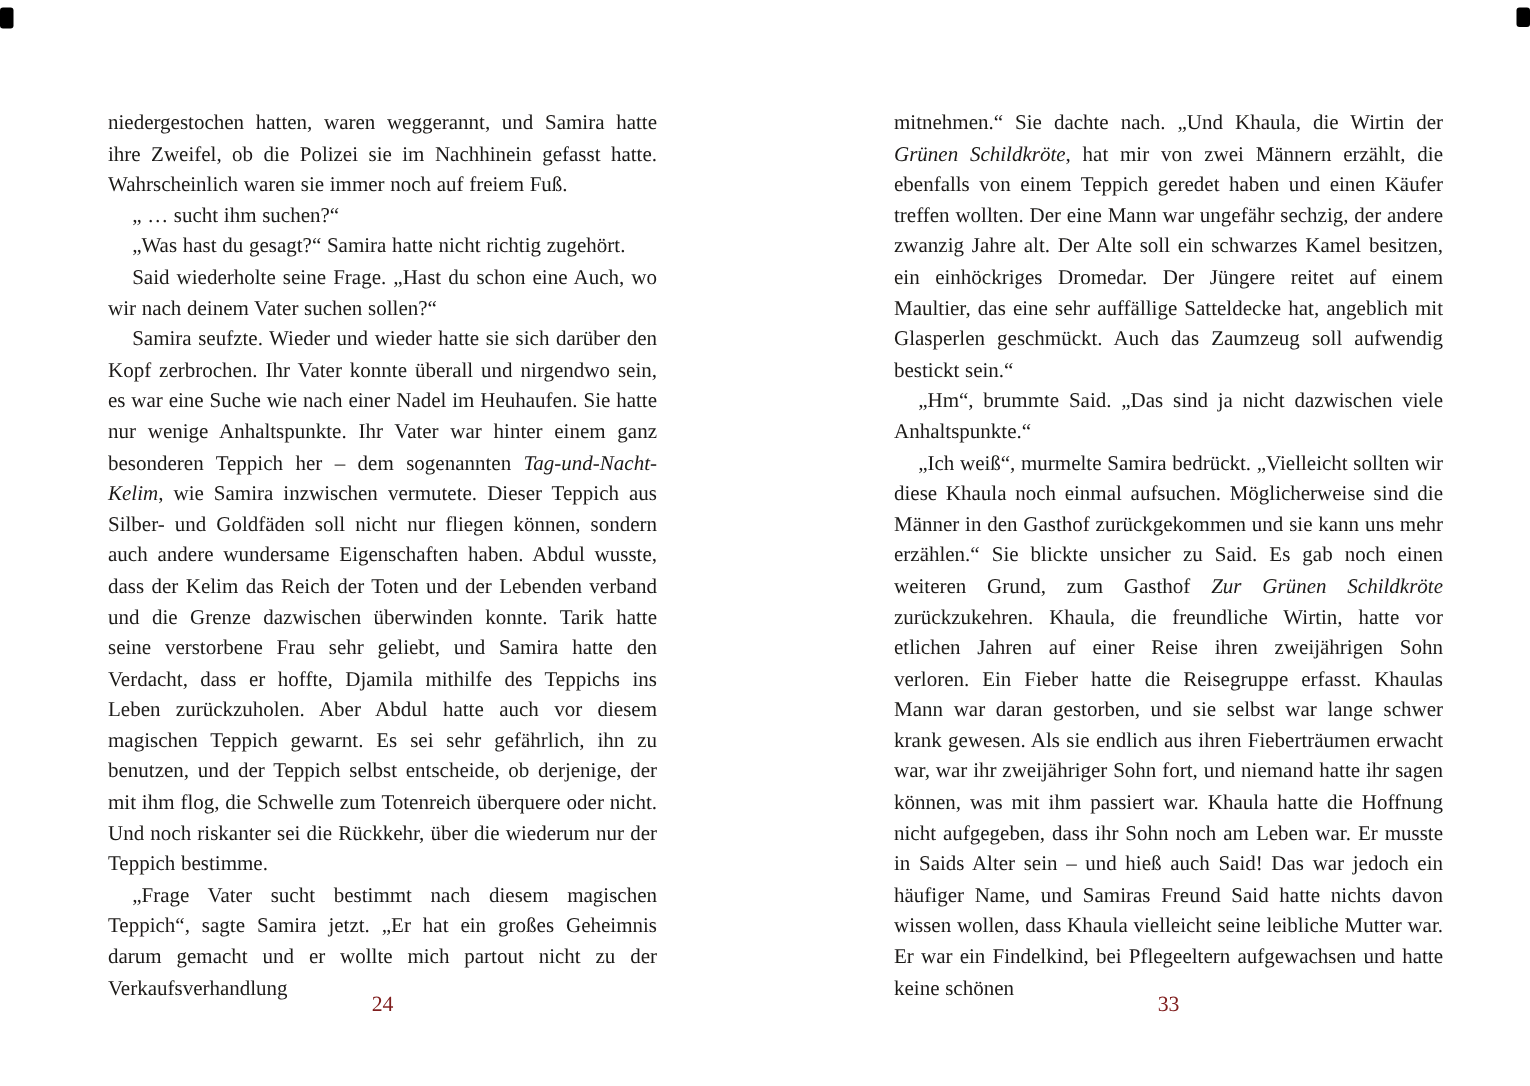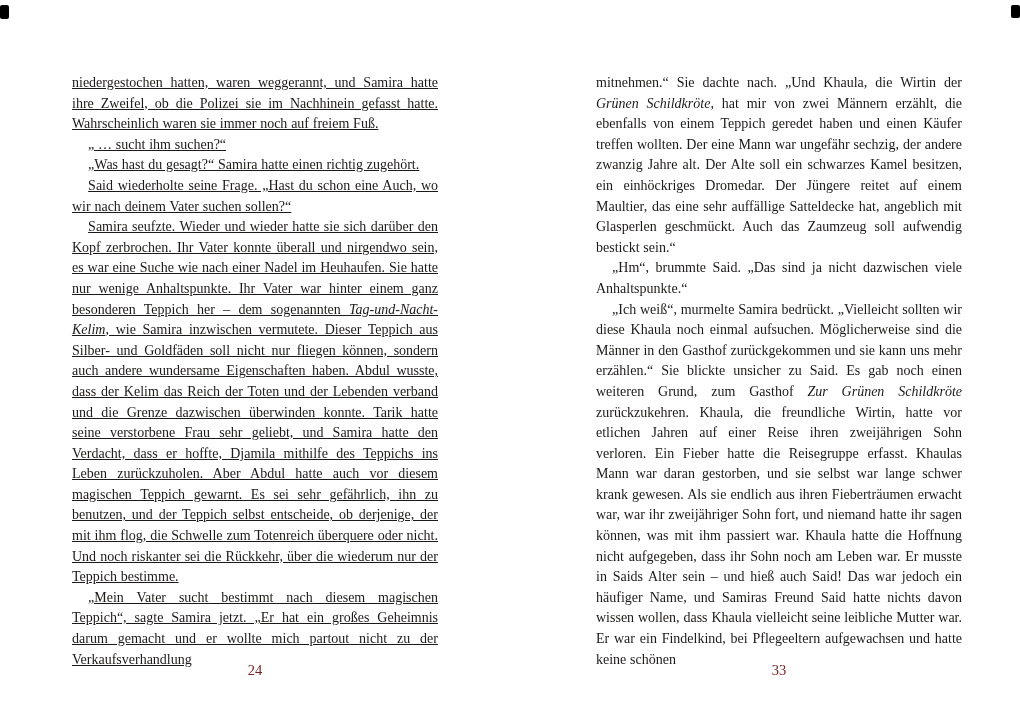--- a/index.html
+++ b/index.html
@@ -12,21 +12,21 @@
     font-family: "Liberation Serif", "DejaVu Serif", serif;
     color: #1c1a18;
     position: relative;
   }
   .spread { position: absolute; inset: 0; }
   .page {
     position: absolute;
     top: 73px;
     width: 366px;
   }
-  .page-left  { left: 72px; text-decoration: underline; }
+  .page-left  { left: 72px; }
   .page-right { left: 596px; }
   .page-body {
     font-size: 14px;
     line-height: 20.6px;
     text-align: justify;
     hyphens: auto;
     -webkit-hyphens: auto;
     word-spacing: 0.02em;
   }
   .para { text-indent: 0; }
@@ -53,24 +53,24 @@
 
 <div class="spread">
 
   <div class="corner-mark left"></div>
   <div class="corner-mark right"></div>
 
   <section class="page page-left">
     <div class="page-body">
         <p class="para"><span>niedergestochen hatten, waren weggerannt, und Samira hatte ihre Zweifel, ob die Polizei sie im Nachhinein gefasst hatte. Wahrscheinlich waren sie immer noch auf freiem Fuß.</span></p>
         <p class="para indent"><span>„ … sucht ihm suchen?“</span></p>
-        <p class="para indent"><span>„Was hast du gesagt?“ Samira hatte einen richtig zugehört.</span></p>
+        <p class="para indent"><span>„Was hast du gesagt?“ Samira hatte nicht richtig zugehört.</span></p>
         <p class="para indent"><span>Said wiederholte seine Frage. „Hast du schon eine Auch, wo wir nach deinem Vater suchen sollen?“</span></p>
         <p class="para indent"><span>Samira seufzte. Wieder und wieder hatte sie sich darüber den Kopf zerbrochen. Ihr Vater konnte überall und nirgendwo sein, es war eine Suche wie nach einer Nadel im Heuhaufen. Sie hatte nur wenige Anhaltspunkte. Ihr Vater war hinter einem ganz besonderen Teppich her – dem sogenannten </span><em>Tag-und-Nacht-Kelim</em><span>, wie Samira inzwischen vermutete. Dieser Teppich aus Silber- und Goldfäden soll nicht nur fliegen können, sondern auch andere wundersame Eigenschaften haben. Abdul wusste, dass der Kelim das Reich der Toten und der Lebenden verband und die Grenze dazwischen überwinden konnte. Tarik hatte seine verstorbene Frau sehr geliebt, und Samira hatte den Verdacht, dass er hoffte, Djamila mithilfe des Teppichs ins Leben zurückzuholen. Aber Abdul hatte auch vor diesem magischen Teppich gewarnt. Es sei sehr gefährlich, ihn zu benutzen, und der Teppich selbst entscheide, ob derjenige, der mit ihm flog, die Schwelle zum Totenreich überquere oder nicht. Und noch riskanter sei die Rückkehr, über die wiederum nur der Teppich bestimme.</span></p>
-        <p class="para indent"><span>„Mein Vater sucht bestimmt nach diesem magischen Teppich“, sagte Samira jetzt. „Er hat ein großes Geheimnis darum gemacht und er wollte mich partout nicht zu der Verkaufsverhandlung</span></p>
+        <p class="para indent"><span>„Frage Vater sucht bestimmt nach diesem magischen Teppich“, sagte Samira jetzt. „Er hat ein großes Geheimnis darum gemacht und er wollte mich partout nicht zu der Verkaufsverhandlung</span></p>
       </div>
     <div class="page-number">24</div>
   </section>
 
   <section class="page page-right">
     <div class="page-body">
         <p class="para"><span>mitnehmen.“ Sie dachte nach. „Und Khaula, die Wirtin der </span><em>Grünen Schildkröte</em><span>, hat mir von zwei Männern erzählt, die ebenfalls von einem Teppich geredet haben und einen Käufer treffen wollten. Der eine Mann war ungefähr sechzig, der andere zwanzig Jahre alt. Der Alte soll ein schwarzes Kamel besitzen, ein einhöckriges Dromedar. Der Jüngere reitet auf einem Maultier, das eine sehr auffällige Satteldecke hat, angeblich mit Glasperlen geschmückt. Auch das Zaumzeug soll aufwendig bestickt sein.“</span></p>
         <p class="para indent"><span>„Hm“, brummte Said. „Das sind ja nicht dazwischen viele Anhaltspunkte.“</span></p>
         <p class="para indent"><span>„Ich weiß“, murmelte Samira bedrückt. „Vielleicht sollten wir diese Khaula noch einmal aufsuchen. Möglicherweise sind die Männer in den Gasthof zurückgekommen und sie kann uns mehr erzählen.“ Sie blickte unsicher zu Said. Es gab noch einen weiteren Grund, zum Gasthof </span><em>Zur Grünen Schildkröte</em><span> zurückzukehren. Khaula, die freundliche Wirtin, hatte vor etlichen Jahren auf einer Reise ihren zweijährigen Sohn verloren. Ein Fieber hatte die Reisegruppe erfasst. Khaulas Mann war daran gestorben, und sie selbst war lange schwer krank gewesen. Als sie endlich aus ihren Fieberträumen erwacht war, war ihr zweijähriger Sohn fort, und niemand hatte ihr sagen können, was mit ihm passiert war. Khaula hatte die Hoffnung nicht aufgegeben, dass ihr Sohn noch am Leben war. Er musste in Saids Alter sein – und hieß auch Said! Das war jedoch ein häufiger Name, und Samiras Freund Said hatte nichts davon wissen wollen, dass Khaula vielleicht seine leibliche Mutter war. Er war ein Findelkind, bei Pflegeeltern aufgewachsen und hatte keine schönen</span></p>
       </div>

